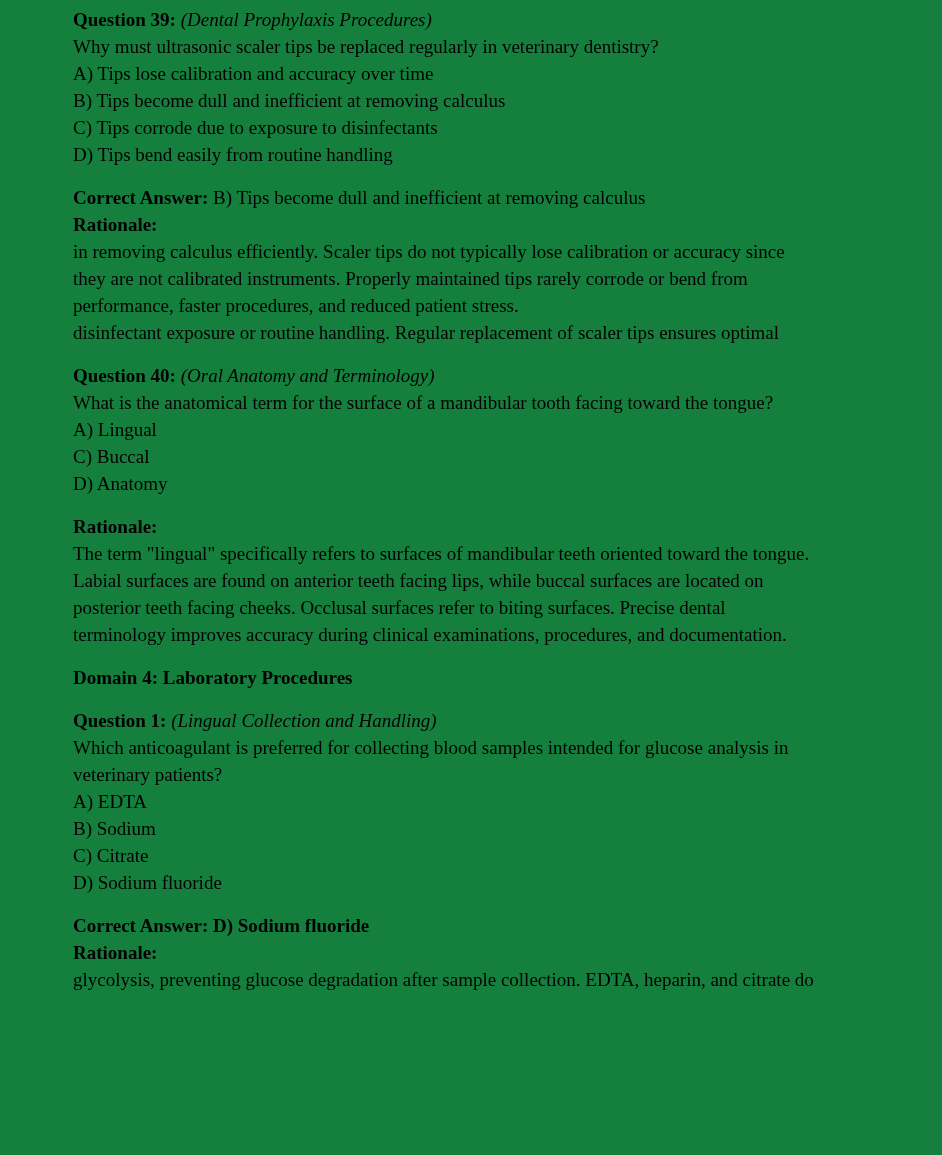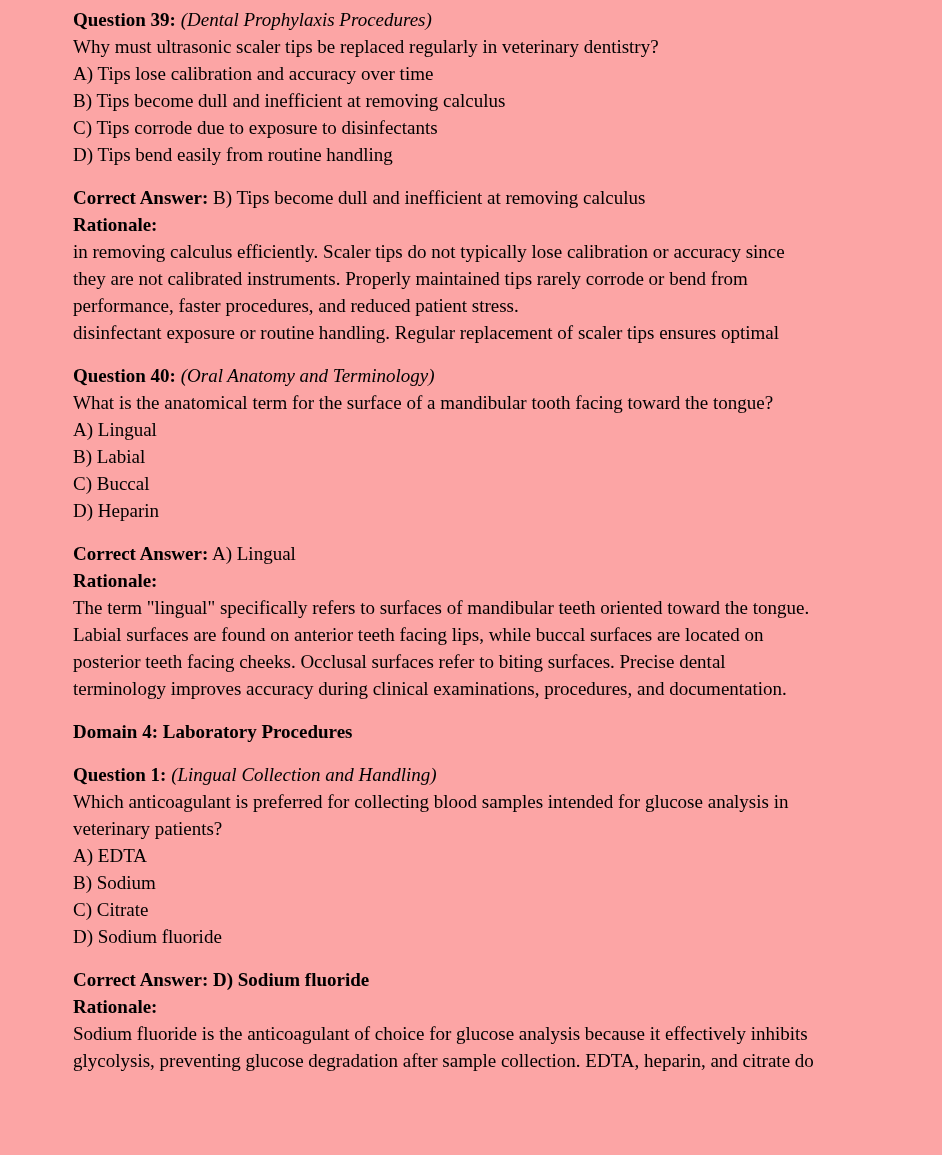--- a/index.html
+++ b/index.html
@@ -9,21 +9,21 @@
     height: 1155px;
     overflow: hidden;
     font-family: "Liberation Serif", "DejaVu Serif", serif;
     font-size: 19px;
     color: #000000;
   }
   .page {
     width: 942px;
     height: 1155px;
     padding: 6px 56px 0 73px;
-    background: #fca5a5;
+    background: #15803d;
   }
   .block { margin-bottom: 16px; }
   .line {
     line-height: 27px;
     white-space: nowrap;
   }
   .b { font-weight: bold; }
   .i { font-style: italic; }
 </style>
 </head>
@@ -46,27 +46,25 @@
     <div class="line">in removing calculus efficiently. Scaler tips do not typically lose calibration or accuracy since</div>
     <div class="line">they are not calibrated instruments. Properly maintained tips rarely corrode or bend from</div>
     <div class="line">performance, faster procedures, and reduced patient stress.</div>
     <div class="line">disinfectant exposure or routine handling. Regular replacement of scaler tips ensures optimal</div>
   </section>
 
   <section class="block">
     <div class="line"><span class="b">Question 40:</span> <span class="i">(Oral Anatomy and Terminology)</span></div>
     <div class="line">What is the anatomical term for the surface of a mandibular tooth facing toward the tongue?</div>
     <div class="line">A) Lingual</div>
-    <div class="line">B) Labial</div>
     <div class="line">C) Buccal</div>
-    <div class="line">D) Heparin</div>
+    <div class="line">D) Anatomy</div>
   </section>
 
   <section class="block">
-    <div class="line"><span class="b">Correct Answer:</span> <span>A) Lingual</span></div>
     <div class="line"><span class="b">Rationale:</span></div>
     <div class="line">The term "lingual" specifically refers to surfaces of mandibular teeth oriented toward the tongue.</div>
     <div class="line">Labial surfaces are found on anterior teeth facing lips, while buccal surfaces are located on</div>
     <div class="line">posterior teeth facing cheeks. Occlusal surfaces refer to biting surfaces. Precise dental</div>
     <div class="line">terminology improves accuracy during clinical examinations, procedures, and documentation.</div>
   </section>
 
   <section class="block">
     <div class="line"><span class="b">Domain 4: Laboratory Procedures</span></div>
   </section>
@@ -77,17 +75,16 @@
     <div class="line">veterinary patients?</div>
     <div class="line">A) EDTA</div>
     <div class="line">B) Sodium</div>
     <div class="line">C) Citrate</div>
     <div class="line">D) Sodium fluoride</div>
   </section>
 
   <section class="block">
     <div class="line"><span class="b">Correct Answer:</span> <span class="b">D) Sodium fluoride</span></div>
     <div class="line"><span class="b">Rationale:</span></div>
-    <div class="line">Sodium fluoride is the anticoagulant of choice for glucose analysis because it effectively inhibits</div>
     <div class="line">glycolysis, preventing glucose degradation after sample collection. EDTA, heparin, and citrate do</div>
   </section>
 
 </div>
 
 </body></html>

